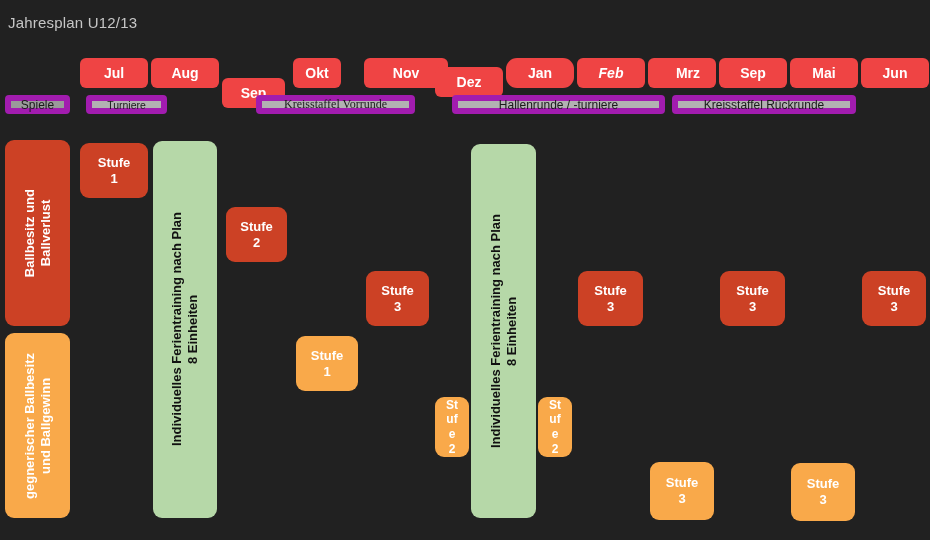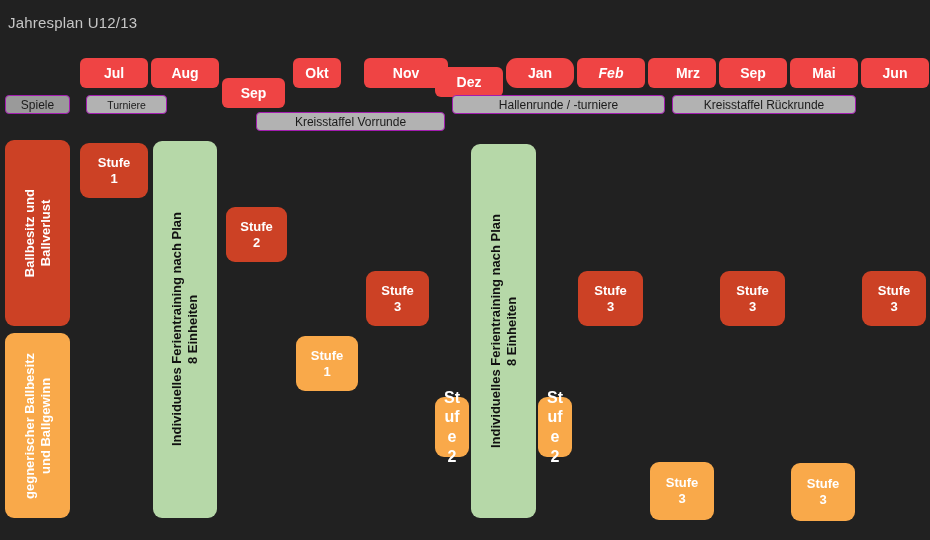--- a/index.html
+++ b/index.html
@@ -41,21 +41,21 @@
     align-items: center;
     justify-content: center;
     box-sizing: border-box;
   }
 
   
   .phase-bar {
     position: absolute;
     height: 19px;
     border-radius: 4px;
-    border: 1px solid #a21caf;
+    border: 6px solid #a21caf;
     box-sizing: border-box;
     display: flex;
     align-items: center;
     justify-content: center;
     font-size: 12px;
     color: #1b1b1b;
     white-space: nowrap;
   }
   .phase-bar.tone-dark { background: #9a9a9a; }
   .phase-bar.tone-light { background: #b2b2b2; }
@@ -81,21 +81,21 @@
 
   .block.vertical .block-label {
     writing-mode: vertical-rl;
     transform: rotate(180deg);
     white-space: pre-line;
   }
   .block.horizontal .block-label {
     white-space: pre-line;
   }
   .fs-13 { font-size: 13px; }
-  .fs-12 { font-size: 16px; }
+  .fs-12 { font-size: 12px; }
 </style>
 </head>
 <body>
 
 <div id="canvas">
 
   <div id="page-title">Jahresplan U12/13</div>
 
   <div id="months-row">
       <div class="month-pill" style="left: 80px; top: 58px; width: 68px;">Jul</div>
@@ -108,21 +108,21 @@
       <div class="month-pill" style="left: 577px; top: 58px; width: 68px; font-style: italic;">Feb</div>
       <div class="month-pill" style="left: 648px; top: 58px; width: 68px; padding-left: 12px;">Mrz</div>
       <div class="month-pill" style="left: 719px; top: 58px; width: 68px;">Sep</div>
       <div class="month-pill" style="left: 790px; top: 58px; width: 68px;">Mai</div>
       <div class="month-pill" style="left: 861px; top: 58px; width: 68px;">Jun</div>
     </div>
 
   <div id="phases-row">
       <div class="phase-bar tone-dark" style="left: 5px; top: 95px; width: 65px;">Spiele</div>
       <div class="phase-bar tone-light small-label" style="left: 86px; top: 95px; width: 81px;">Turniere</div>
-      <div class="phase-bar tone-light" style="left: 256px; top: 112px; width: 189px;">Kreisstaffel Vorrunde</div>
+      <div class="phase-bar tone-light" style="left: 256px; top: 95px; width: 159px; font-family: Liberation Serif, serif;">Kreisstaffel Vorrunde</div>
       <div class="phase-bar tone-light" style="left: 452px; top: 95px; width: 213px;">Hallenrunde / -turniere</div>
       <div class="phase-bar tone-light" style="left: 672px; top: 95px; width: 184px;">Kreisstaffel Rückrunde</div>
     </div>
 
   <div id="blocks-layer">
       <div class="block red vertical fs-13" style="left: 5px; top: 140px; width: 65px; height: 186px;">
         <span class="block-label">Ballbesitz und
 Ballverlust</span>
       </div>
       <div class="block orange vertical fs-13" style="left: 5px; top: 333px; width: 65px; height: 185px;">

